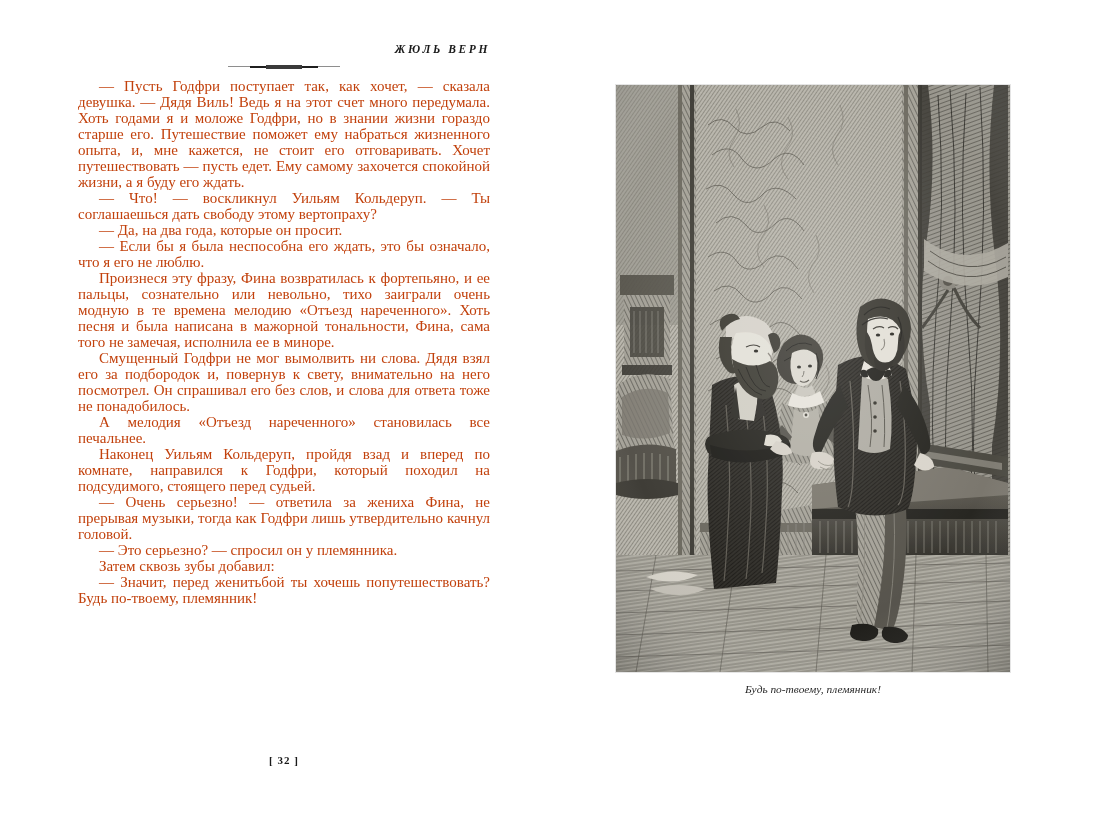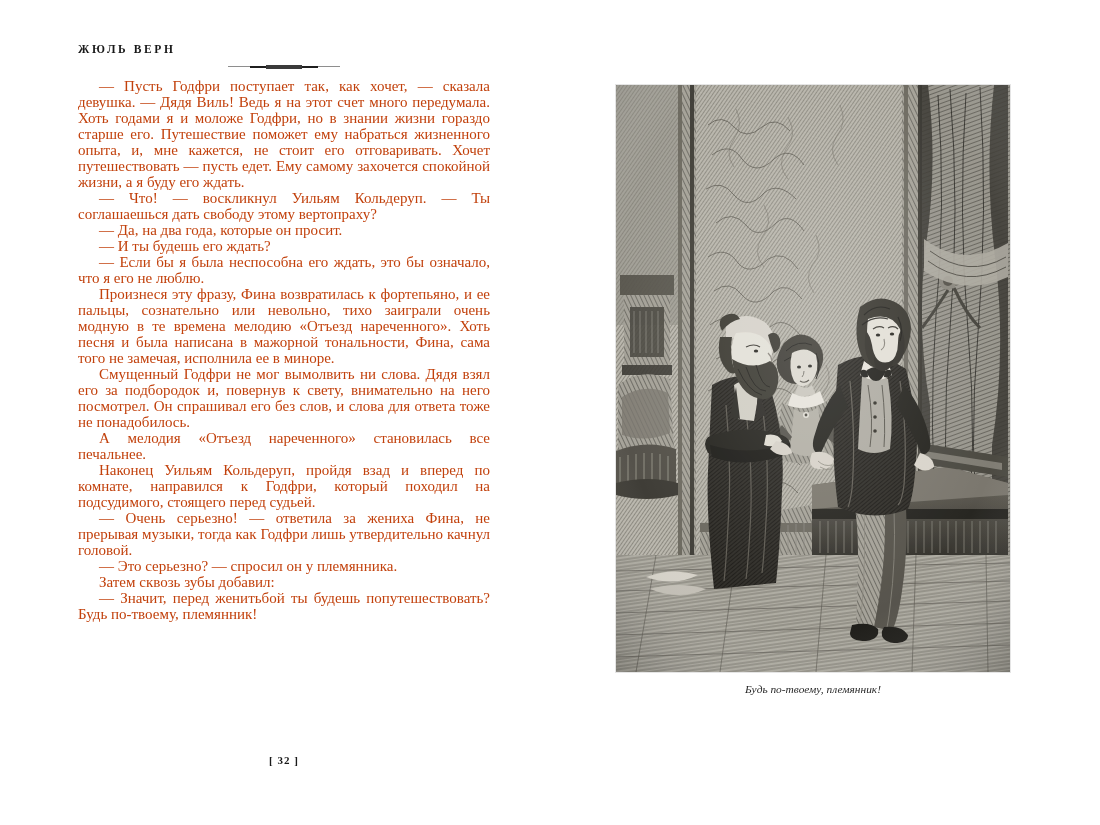--- a/index.html
+++ b/index.html
@@ -21,21 +21,22 @@
   
   .verso {
     position: absolute;
     left: 0; top: 0;
     width: 550px; height: 825px;
   }
   .running-head {
     position: absolute;
     left: 78px; top: 44px;
     width: 412px;
-    text-align: left;
+    text-align: right;
+    font-style: italic;
   }
   .running-head .rh-text {
     font-family: "Liberation Serif", "DejaVu Serif", serif;
     font-size: 11.5px;
     font-weight: 700;
     letter-spacing: 2.6px;
     color: #1a1a1a;
     display: block;
     line-height: 1;
   }
@@ -145,30 +146,29 @@
         <span class="seg core"></span>
         <span class="seg mid-r"></span>
         <span class="seg thin-r"></span>
       </span>
     </div>
 
     <div class="textblock">
       <p>— Пусть Годфри поступает так, как хочет, — сказала девушка. — Дядя Виль! Ведь я на этот счет много передумала. Хоть годами я и моложе Годфри, но в знании жизни гораздо старше его. Путешествие поможет ему набраться жизненного опыта, и, мне кажется, не стоит его отговаривать. Хочет путешествовать — пусть едет. Ему самому захочется спокойной жизни, а я буду его ждать.</p>
       <p>— Что! — воскликнул Уильям Кольдеруп. — Ты соглашаешься дать свободу этому вертопраху?</p>
       <p>— Да, на два года, которые он просит.</p>
-      <p>— И ты будешь его ждать?</p>
       <p>— Если бы я была неспособна его ждать, это бы означало, что я его не люблю.</p>
       <p>Произнеся эту фразу, Фина возвратилась к фортепьяно, и ее пальцы, сознательно или невольно, тихо заиграли очень модную в те времена мелодию «Отъезд нареченного». Хоть песня и была написана в мажорной тональности, Фина, сама того не замечая, исполнила ее в миноре.</p>
       <p>Смущенный Годфри не мог вымолвить ни слова. Дядя взял его за подбородок и, повернув к свету, внимательно на него посмотрел. Он спрашивал его без слов, и слова для ответа тоже не понадобилось.</p>
       <p>А мелодия «Отъезд нареченного» становилась все печальнее.</p>
       <p>Наконец Уильям Кольдеруп, пройдя взад и вперед по комнате, направился к Годфри, который походил на подсудимого, стоящего перед судьей.</p>
       <p>— Очень серьезно! — ответила за жениха Фина, не прерывая музыки, тогда как Годфри лишь утвердительно качнул головой.</p>
       <p>— Это серьезно? — спросил он у племянника.</p>
       <p>Затем сквозь зубы добавил:</p>
-      <p>— Значит, перед женитьбой ты будешь попутешествовать? Будь по-твоему, племянник!</p>
+      <p>— Значит, перед женитьбой ты хочешь попутешествовать? Будь по-твоему, племянник!</p>
     </div>
 
     <div class="folio">[ 32 ]</div>
   </div>
 
   <div class="recto">
 
     <div class="plate">
       <svg viewBox="0 0 394 587" preserveAspectRatio="none">
         <defs>

